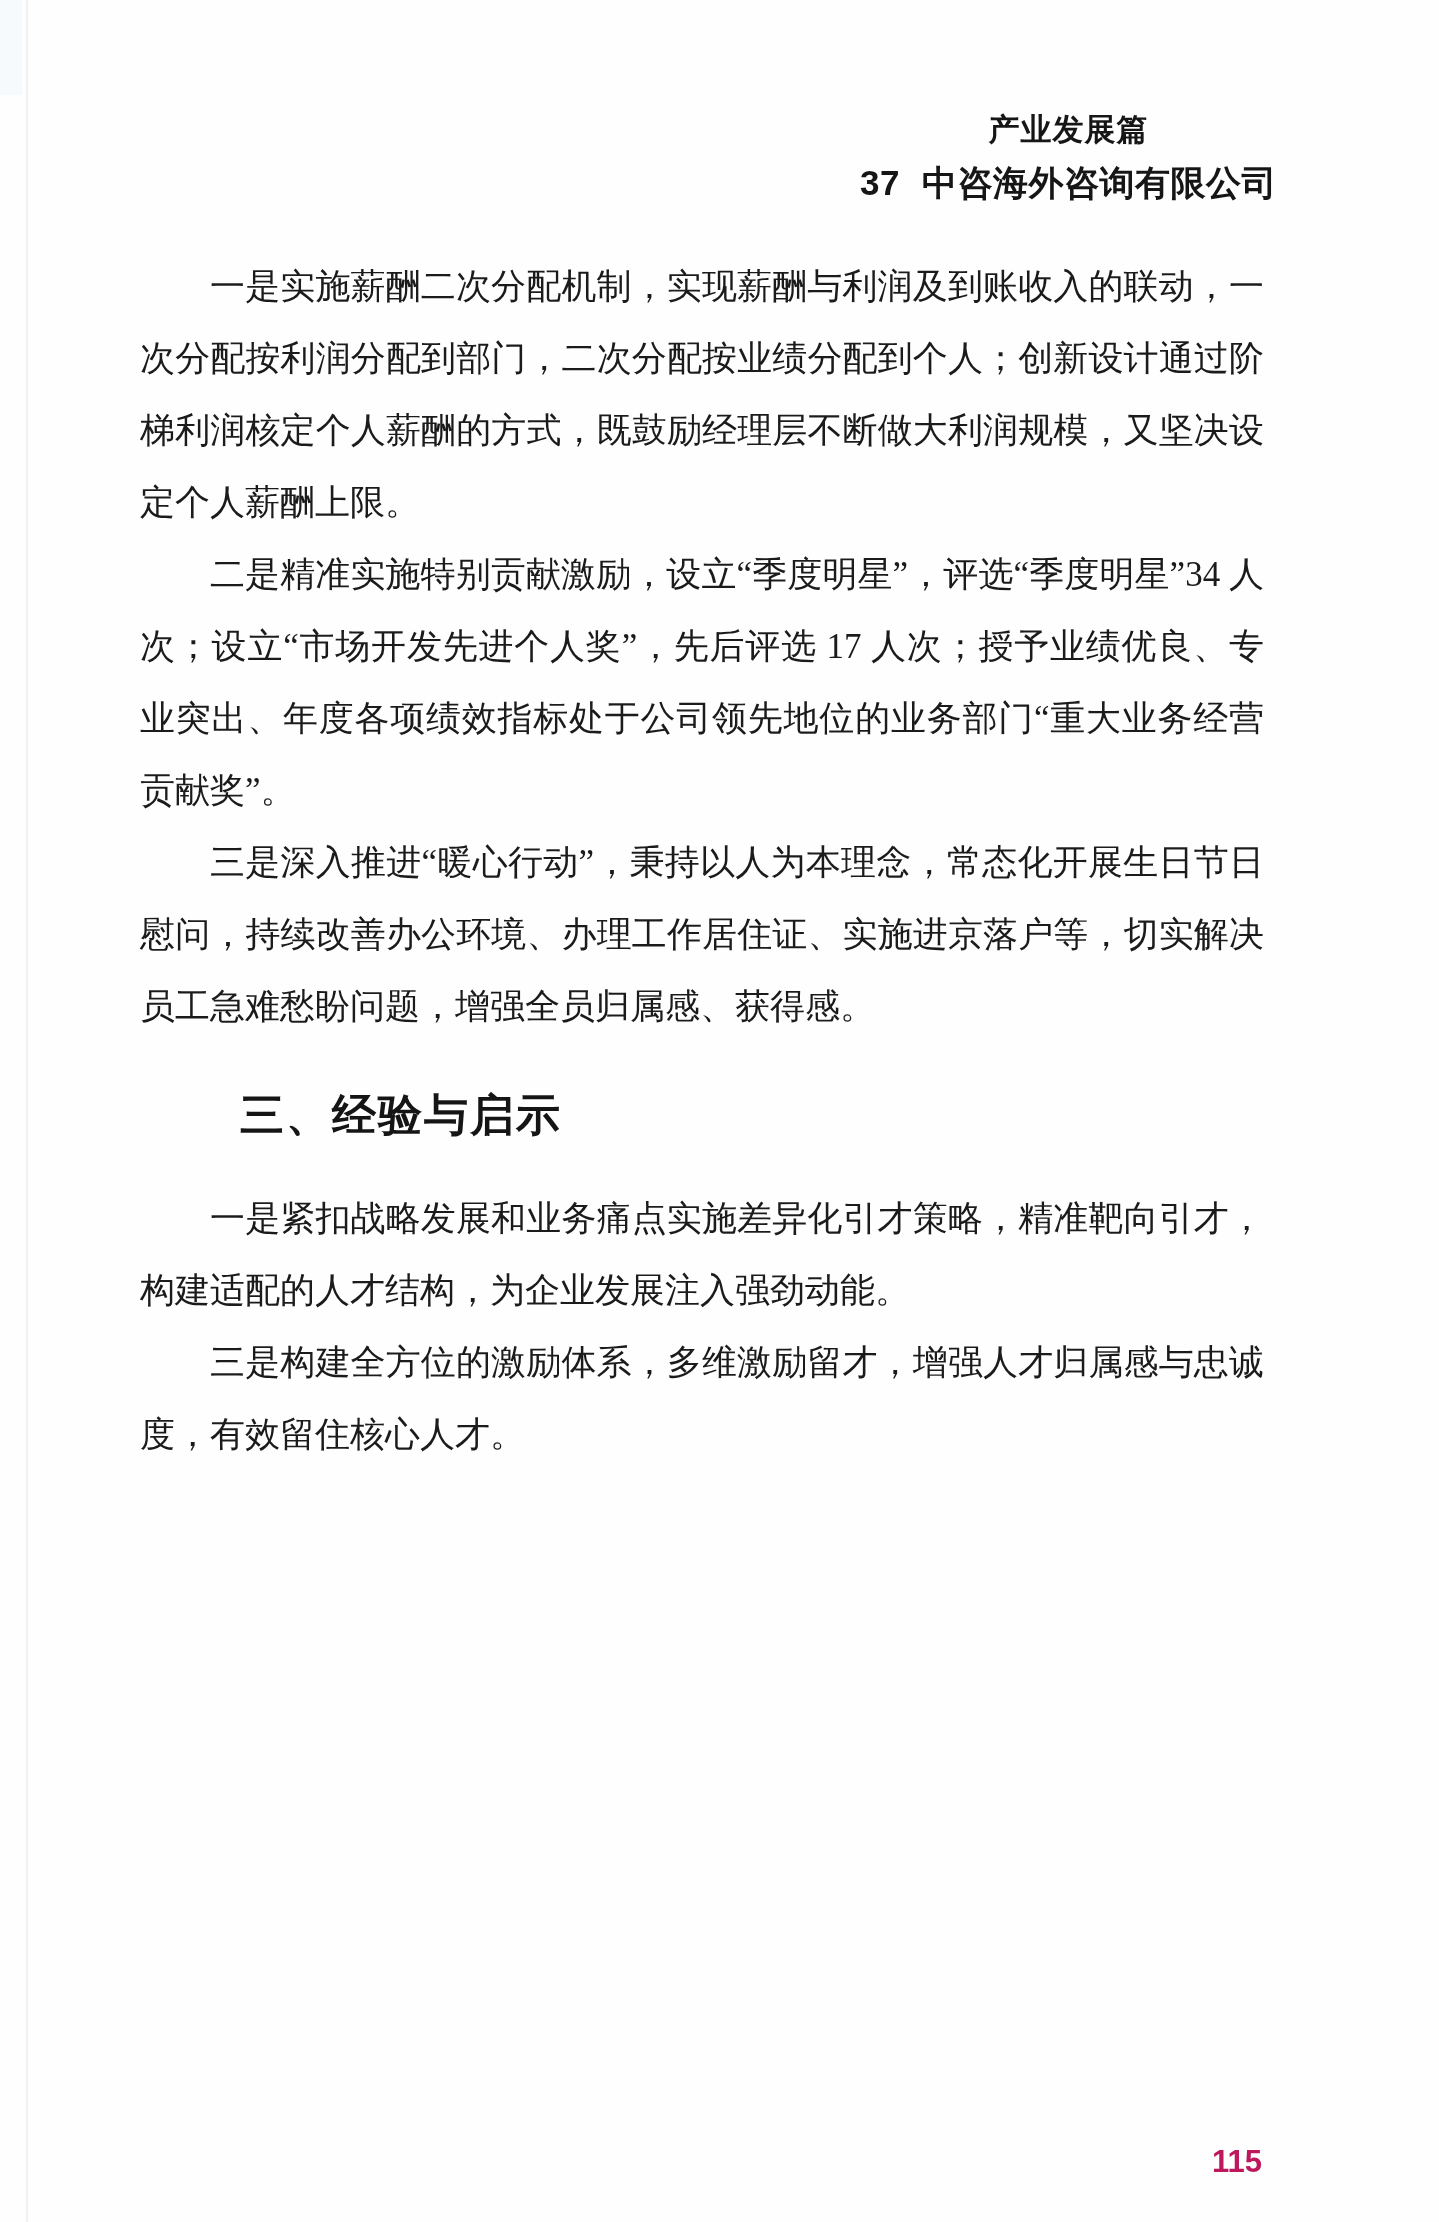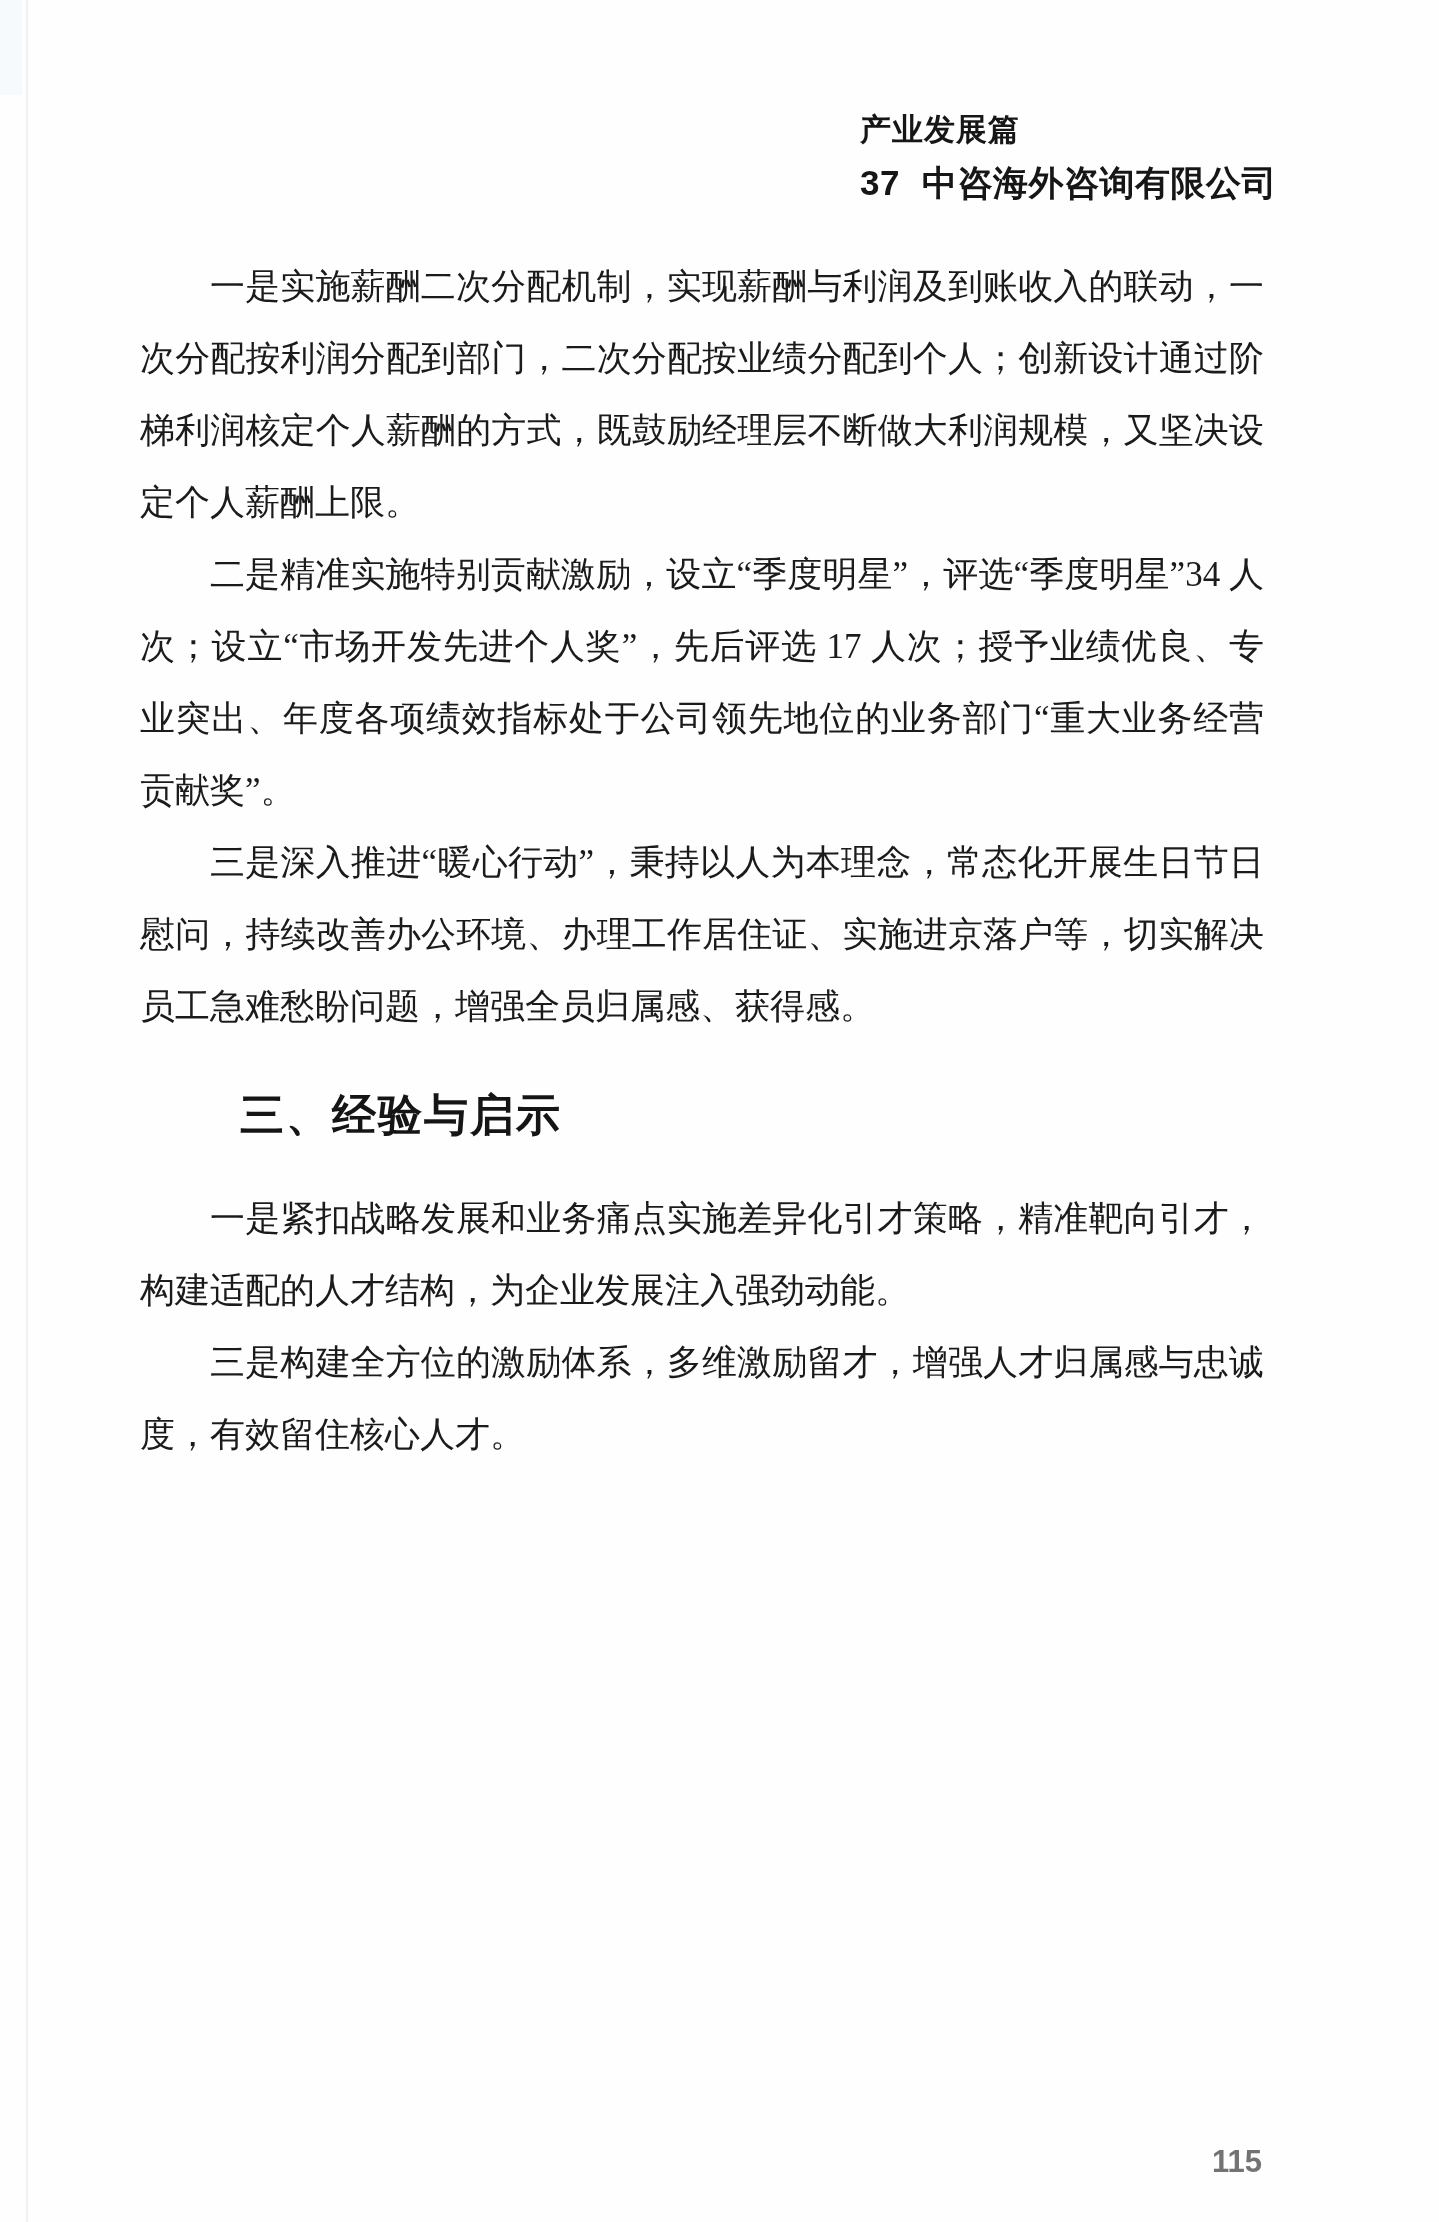--- a/index.html
+++ b/index.html
@@ -30,21 +30,21 @@
     top: 0;
     width: 22px;
     height: 95px;
     background: #f7fafc;
   }
   
   .running-header {
     position: absolute;
     top: 110px;
     right: 162px;
-    text-align: left;
+    text-align: center;
     font-family: "Liberation Sans", "DejaVu Sans", sans-serif;
     font-weight: 700;
     color: #161616;
   }
   .running-header .section-title {
     font-size: 31px;
     line-height: 40px;
     letter-spacing: 1px;
   }
   .running-header .company-line {
@@ -85,21 +85,21 @@
   }
   
   .page-number {
     position: absolute;
     right: 177px;
     bottom: 45px;
     font-family: "Liberation Sans", "DejaVu Sans", sans-serif;
     font-weight: 700;
     font-size: 31px;
     line-height: 31px;
-    color: #737373;
+    color: #be185d;
   }
 </style>
 </head>
 <body>
 
 <div class="page">
 
   <div class="scan-smudge"></div>
   <div class="scan-gutter"></div>
 

